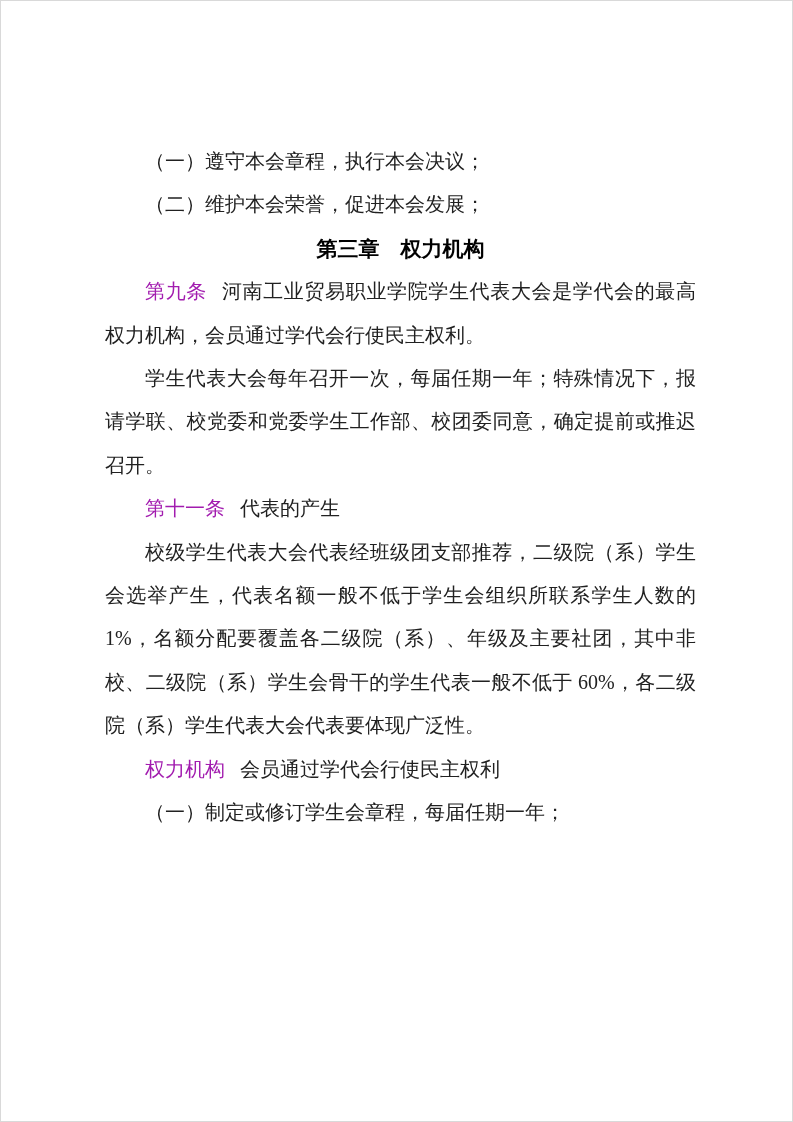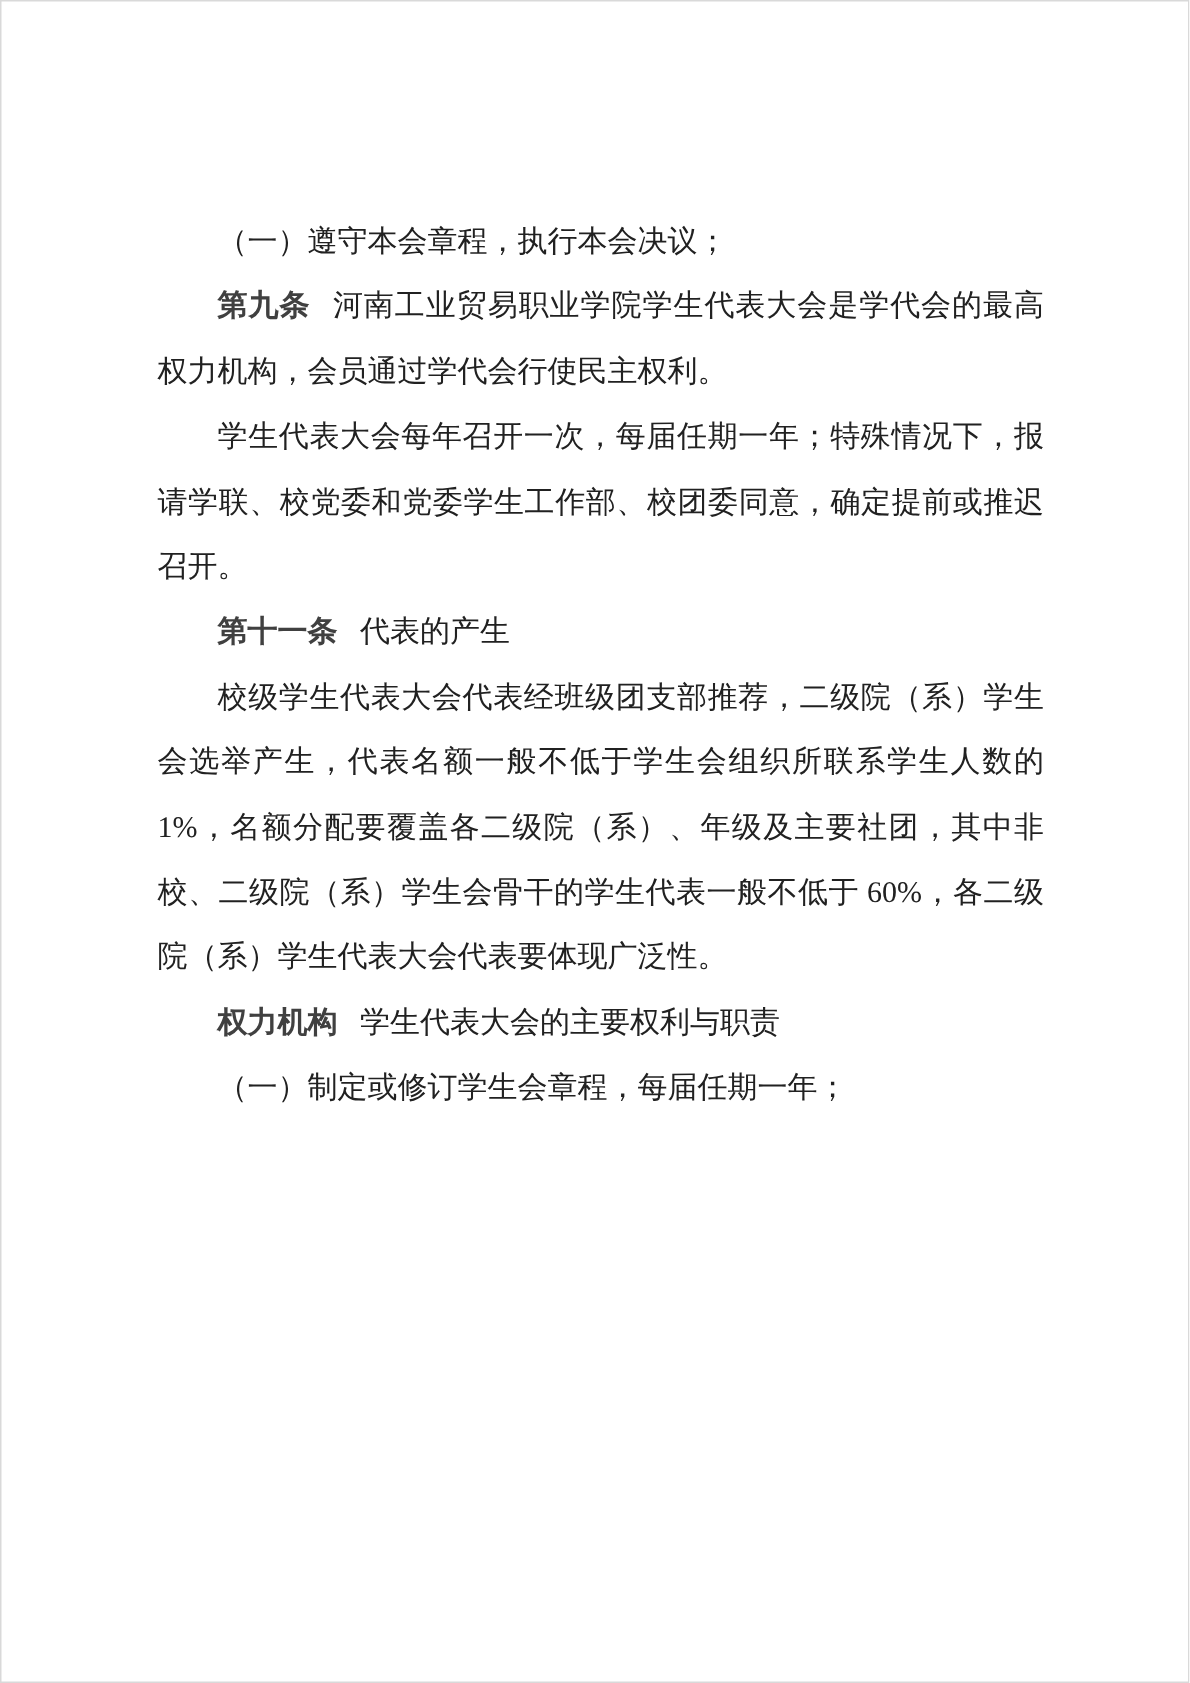--- a/index.html
+++ b/index.html
@@ -36,43 +36,45 @@
   .chapter {
     text-indent: 0;
     text-align: center;
     font-family: "Liberation Sans", "DejaVu Sans", sans-serif;
     font-weight: 700;
     font-size: 21px;
     color: #000000;
   }
   .term {
     font-family: "Liberation Sans", "DejaVu Sans", sans-serif;
-    font-weight: 700;
-    color: #404040;
+    font-weight: 400;
+    color: #a21caf;
     margin-right: 0.75em;
   }
 </style>
 </head>
 <body>
 
 <div class="page">
   <div class="content">
 
     <p class="para">（一）遵守本会章程，执行本会决议；</p>
 
+    <p class="para">（二）维护本会荣誉，促进本会发展；</p>
 
 
+    <p class="para chapter">第三章　权力机构</p>
 
     <p class="para"><span class="term">第九条</span><span>河南工业贸易职业学院学生代表大会是学代会的最高权力机构，会员通过学代会行使民主权利。</span></p>
 
 
     <p class="para">学生代表大会每年召开一次，每届任期一年；特殊情况下，报请学联、校党委和党委学生工作部、校团委同意，确定提前或推迟召开。</p>
 
     <p class="para"><span class="term">第十一条</span><span>代表的产生</span></p>
 
     <p class="para">校级学生代表大会代表经班级团支部推荐，二级院（系）学生会选举产生，代表名额一般不低于学生会组织所联系学生人数的 1%，名额分配要覆盖各二级院（系）、年级及主要社团，其中非校、二级院（系）学生会骨干的学生代表一般不低于 60%，各二级院（系）学生代表大会代表要体现广泛性。</p>
 
-    <p class="para"><span class="term">权力机构</span><span>学生代表大会的主要权利与职责</span></p>
+    <p class="para"><span class="term">权力机构</span><span>会员通过学代会行使民主权利</span></p>
 
     <p class="para">（一）制定或修订学生会章程，每届任期一年；</p>
 
   </div>
 </div>
 
 </body></html>

